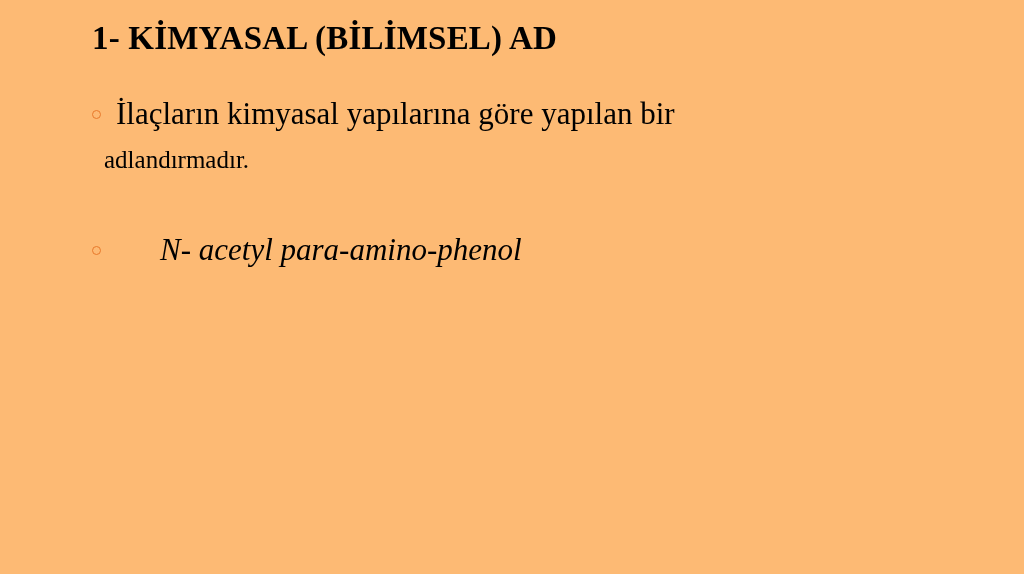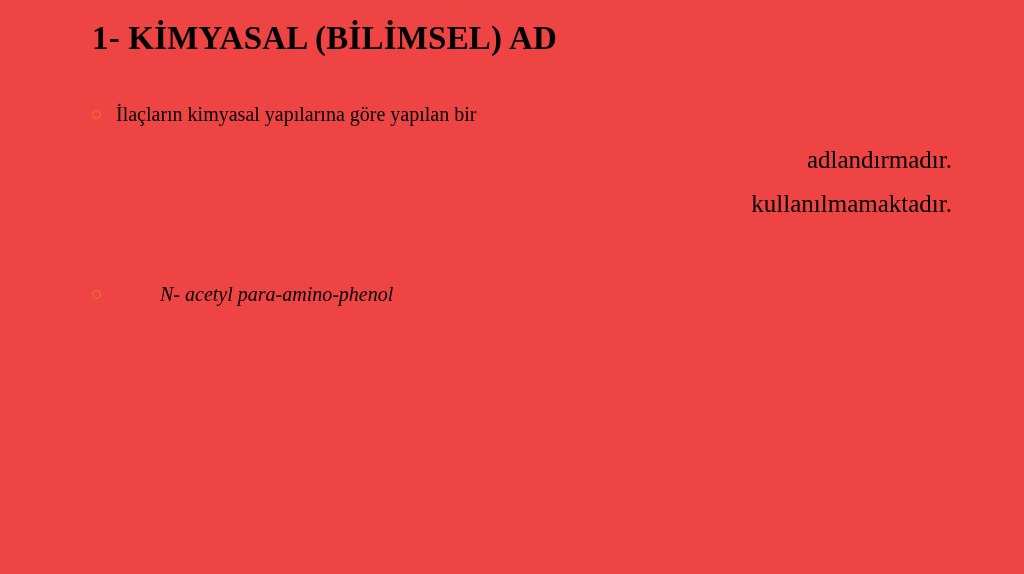--- a/index.html
+++ b/index.html
@@ -11,21 +11,21 @@
     width: 1024px;
     height: 574px;
     overflow: hidden;
     font-family: "Liberation Serif", serif;
     color: #000000;
   }
   .slide {
     position: relative;
     width: 1024px;
     height: 574px;
-    background: #ef4444;
+    background: #fdba74;
     box-sizing: border-box;
   }
   .slide-title {
     position: absolute;
     left: 92px;
     top: 20px;
     font-family: "Liberation Serif", serif;
     font-weight: bold;
     font-size: 33px;
     letter-spacing: 0.2px;
@@ -54,32 +54,31 @@
   .bullet-marker span {
     display: inline-block;
     width: 9px;
     height: 9px;
     border: 1.6px solid #E8792B;
     border-radius: 50%;
     box-sizing: border-box;
   }
   .bullet-text {
     flex: 1 1 auto;
-    font-size: 20px;
+    font-size: 31px;
     line-height: 44px;
     color: #000000;
     font-family: "Liberation Serif", serif;
   }
   .cont-line {
     font-size: 25px;
     line-height: 44px;
-    margin-left: 24px;
+    margin-left: 12px;
     color: #000000;
     font-family: "Liberation Serif", serif;
-    text-align: right;
   }
   .spacer {
     height: 46px;
   }
   .ital {
     font-style: italic;
   }
   .indent-inner {
     display: inline-block;
     padding-left: 44px;
@@ -93,21 +92,20 @@
   <div class="slide-title">1- KİMYASAL (BİLİMSEL) AD</div>
 
   <div class="content">
 
     <div class="bullet-row">
       <div class="bullet-marker"><span></span></div>
       <div class="bullet-text">İlaçların kimyasal yapılarına göre yapılan bir</div>
     </div>
     <div class="cont-line">adlandırmadır.</div>
 
-    <div class="cont-line">kullanılmamaktadır.</div>
 
     <div class="spacer"></div>
 
 
     <div class="bullet-row">
       <div class="bullet-marker"><span></span></div>
       <div class="bullet-text"><span class="indent-inner ital">N- acetyl para-amino-phenol</span></div>
     </div>
 
   </div>

